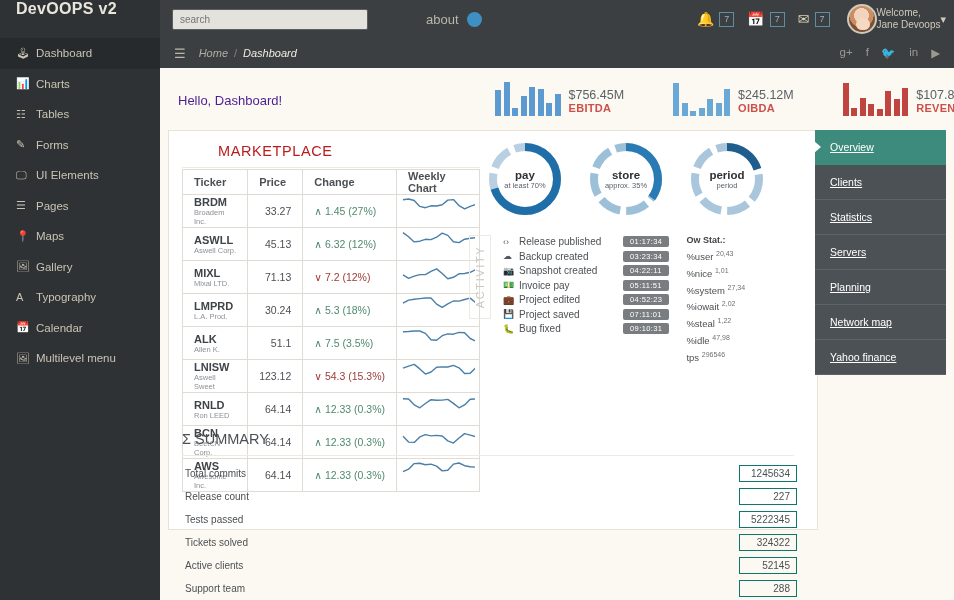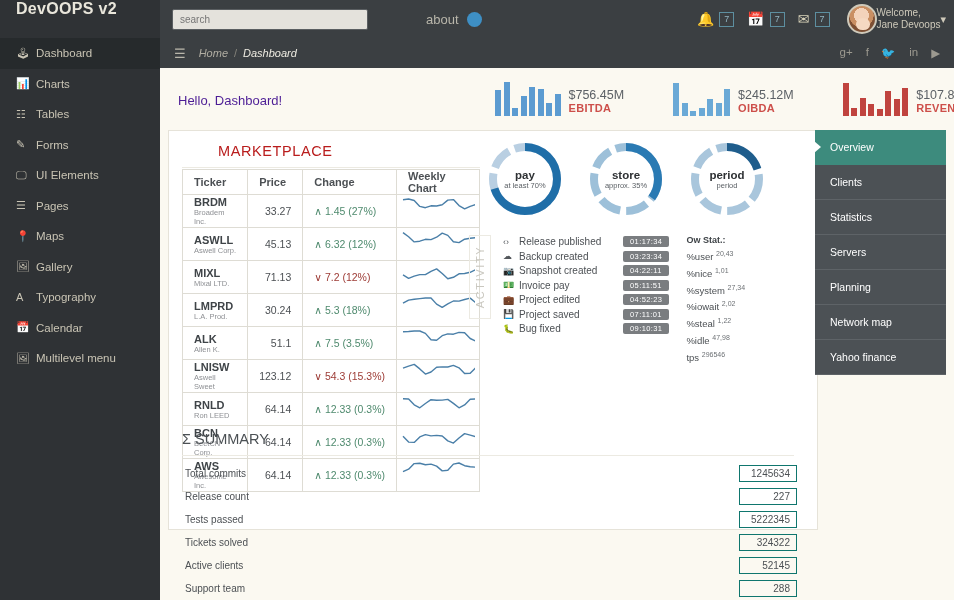--- a/index.html
+++ b/index.html
@@ -142,21 +142,21 @@
   .sum-lbl { font-size: 10px; color: #4c5054; }
   .sum-val {
     border: 1px solid #0f766e; padding: 2px 6px; font-size: 10px;
     color: #4c5054; min-width: 58px; text-align: right;
   }
   
   .rnav { position: absolute; left: 655px; top: 62px; width: 131px; }
   .rnav-item {
     height: 35px; background: #4c5155; color: #fff; font-size: 10.5px;
     display: flex; align-items: center; padding-left: 15px;
-    border-bottom: 1px solid #5e6367; cursor: pointer; position: relative;
+    border-bottom: 1px solid #5e6367; cursor: pointer; position: relative; text-decoration: underline;
   }
   .rnav-item.active { background: #3d8b7d; border-bottom-color: #3d8b7d; }
   .rnav-item.active::before {
     content: ''; position: absolute; left: -1px; top: 11px;
     border-top: 6px solid transparent; border-bottom: 6px solid transparent;
     border-left: 7px solid #fff;
   }
 </style>
 </head>
 <body>

